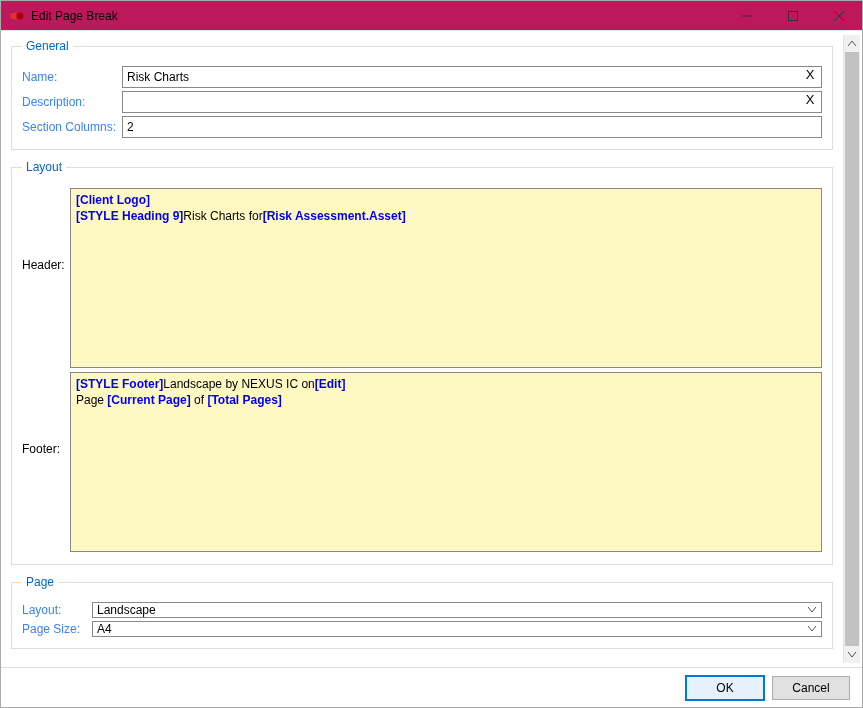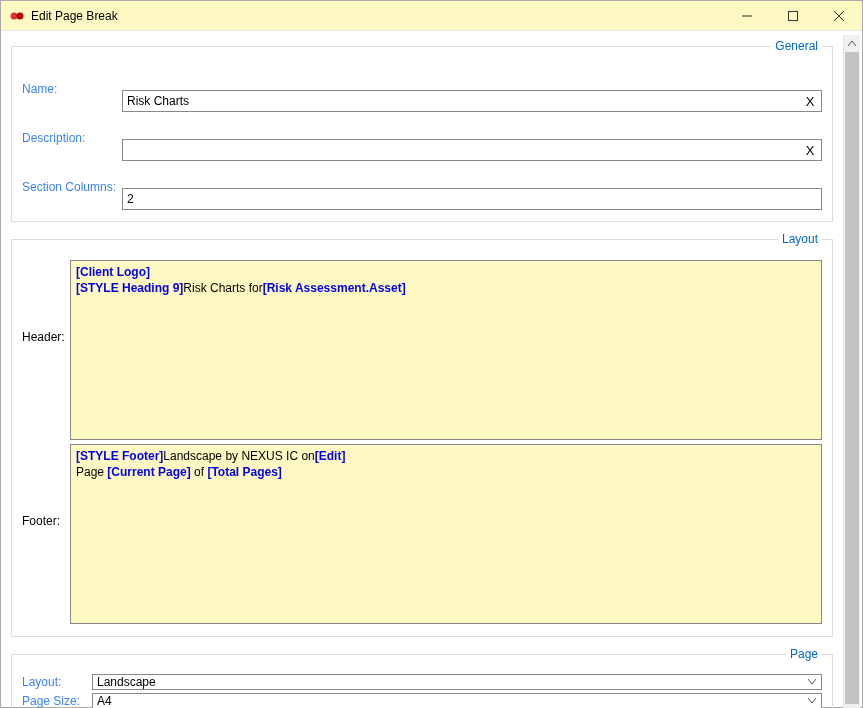--- a/index.html
+++ b/index.html
@@ -16,21 +16,21 @@
     border: 1px solid #aaa;
     display: flex;
     flex-direction: column;
     background: #fff;
   }
   .titlebar {
     height: 30px;
     display: flex;
     align-items: center;
     border-bottom: 1px solid #e5e5e5;
-    background: #fef9c3;
+    background: #be185d;
   }
   .titlebar-icon {
     width: 16px; height: 16px;
     margin: 0 6px 0 8px;
     display: inline-flex;
     align-items: center;
     justify-content: center;
   }
   .titlebar-title {
     flex: 1;
@@ -83,40 +83,38 @@
 
   fieldset.section {
     border: 1px solid #ddd;
     margin: 4px 0 10px 0;
     padding: 10px 10px 8px 10px;
   }
   fieldset.section > legend {
     color: #0066cc;
     font-size: 12px;
     padding: 0 4px;
-    text-align: right;
   }
 
   .form-row {
     display: flex;
     align-items: center;
     margin: 3px 0;
   }
   .form-row .lbl {
     width: 100px;
     color: #3b82f6;
   }
   .text-input-wrap {
     flex: 1;
     border: 1px solid #888;
     height: 22px;
     display: flex;
-    align-items: center;
-    background: #fff;
-    margin-top: 24px;
+    align-items: flex-start;
+    background: #fff;
   }
   .text-input {
     flex: 1;
     border: none;
     outline: none;
     height: 20px;
     padding: 0 4px;
     font: inherit;
   }
   .clear-x {

